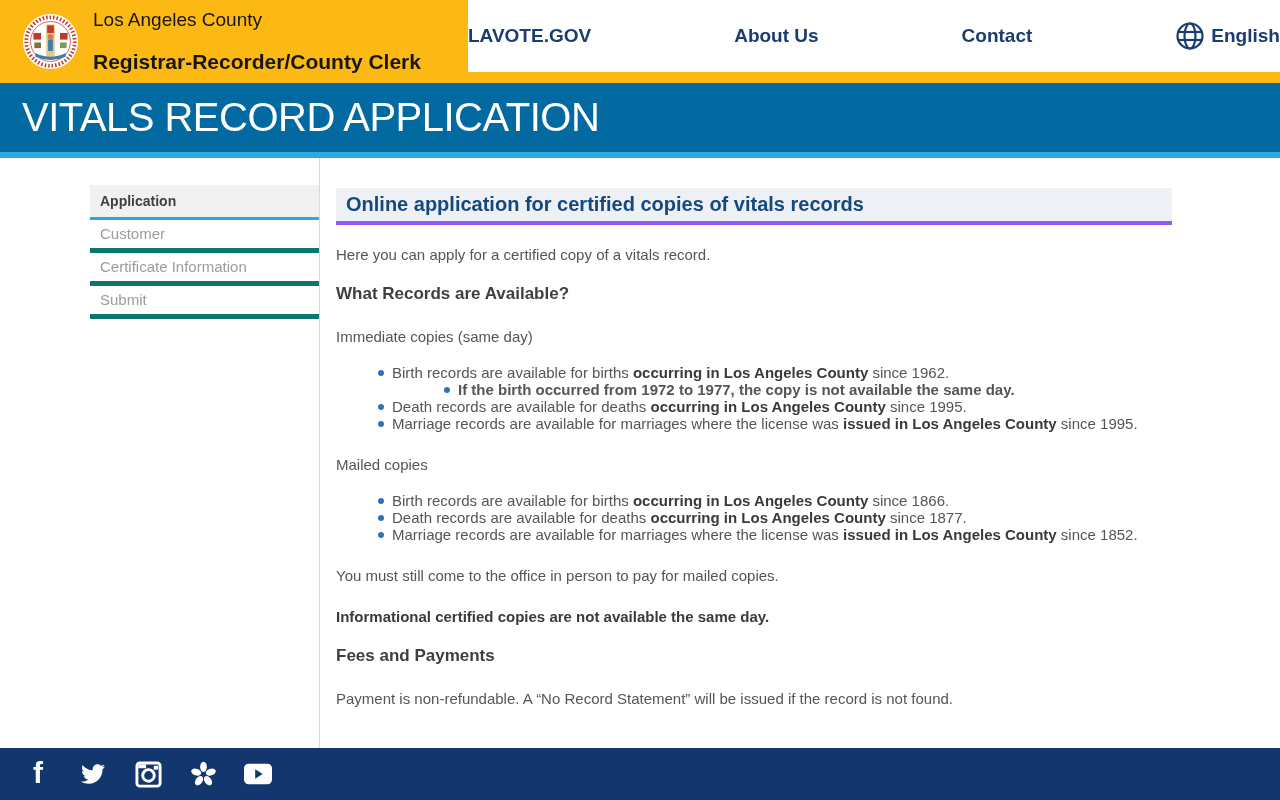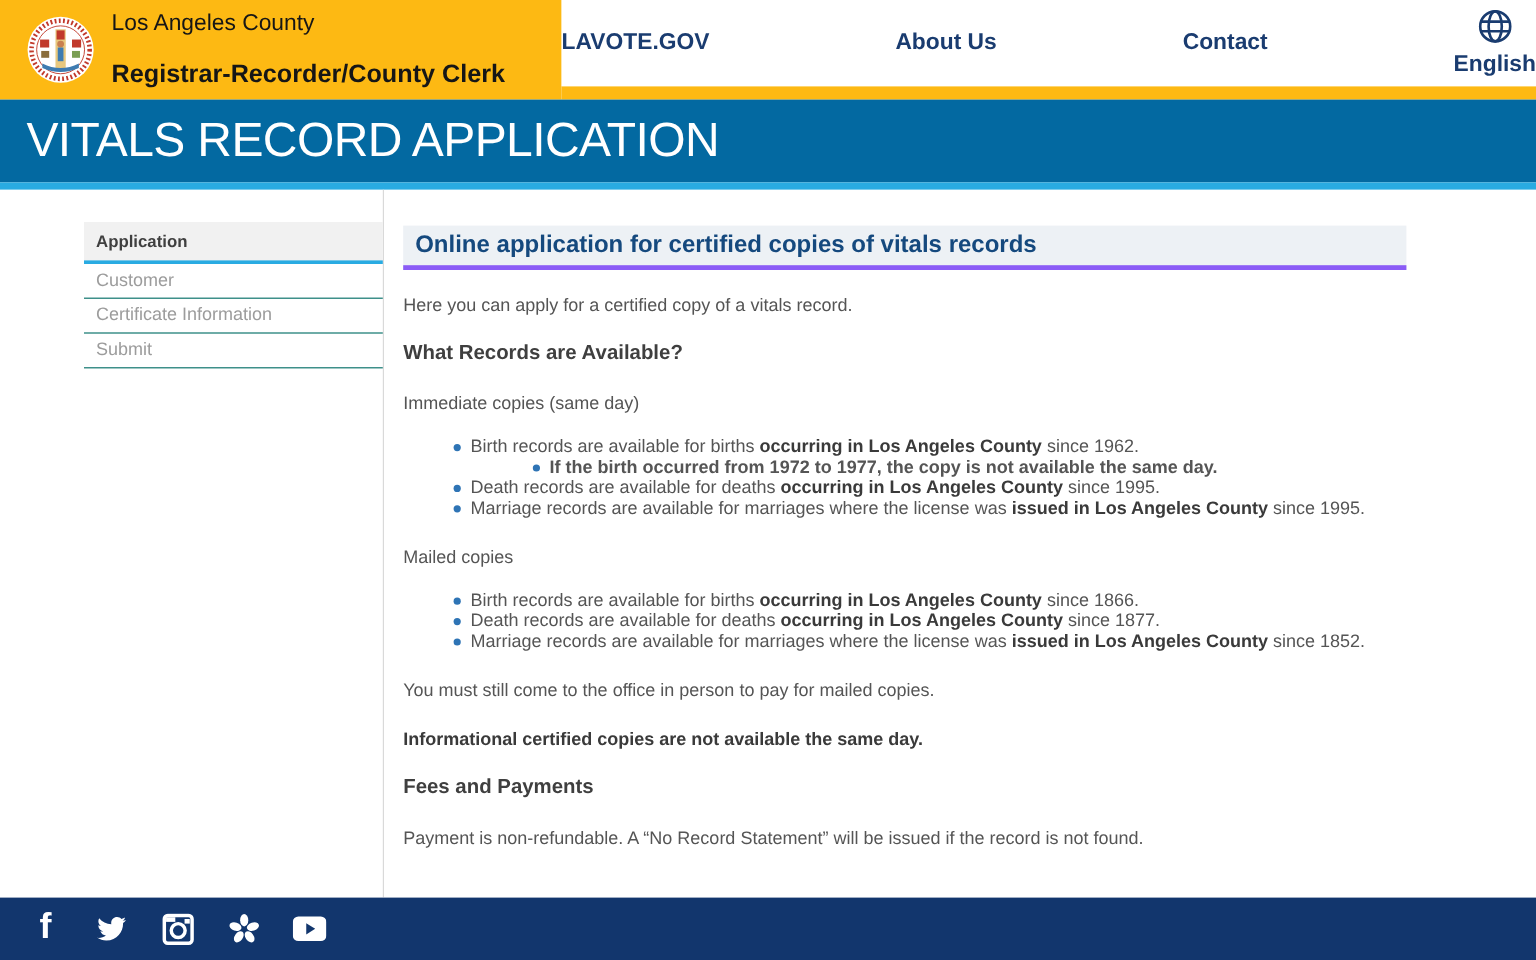--- a/index.html
+++ b/index.html
@@ -11,35 +11,35 @@
   .header { display:flex; height:83px; flex:0 0 83px; }
   .header-left { width:468px; background:#FDB913; display:flex; align-items:center; padding-left:22px; gap:14px; }
   .seal { width:57px; height:57px; flex:0 0 57px; }
   .agency { line-height:1.15; color:#161616; }
   .agency .l1 { font-size:19px; }
   .agency .l2 { font-size:21px; font-weight:bold;margin-top:20px; }
   .header-right { flex:1; display:flex; flex-direction:column; }
   .header-nav { height:72px; background:#fff; display:flex; align-items:center; justify-content:space-between; gap:52px; }
   .header-strip { height:11px; background:#FDB913; }
   .nav-link { color:#1A3C70; font-weight:bold; font-size:19px; text-decoration:none; cursor:pointer; }
-  .lang { display:flex; align-items:center; gap:6px; cursor:pointer;flex-direction:column; }
+  .lang { display:flex; align-items:center; gap:6px; cursor:pointer; }
   .globe { width:30px; height:30px; }
 
   
   .banner { height:69px; flex:0 0 69px; background:#0369a1; display:flex; align-items:center; padding-left:22px; }
   .banner h1 { color:#fff; font-size:40px; font-weight:500; letter-spacing:-0.5px; }
   .accent-strip { height:6px; flex:0 0 6px; background:#29ABE2; }
 
   
   .content { height:590px; flex:0 0 590px; display:flex; overflow:hidden; }
-  .sidebar-col { width:320px; flex:0 0 320px; border-right:1px solid #d9d9d9; padding:27px 0 0 70px; }
+  .sidebar-col { width:320px; flex:0 0 320px; border-right:1px solid #d9d9d9; padding:27px 0 0 90px; }
   .side-active { background:#F1F1F1; border-bottom:3px solid #29ABE2; padding:8px 0 8px 10px;
                  font-size:14px; font-weight:bold; color:#3F3F3F; cursor:pointer; }
   .side-list { list-style:none; }
-  .side-list li { border-bottom:1px solid #0f766e; padding:5px 0 6px 10px; font-size:15px; color:#9C9C9C; cursor:pointer; }
+  .side-list li { border-bottom:5px solid #0f766e; padding:5px 0 6px 10px; font-size:15px; color:#9C9C9C; cursor:pointer; }
 
   .main-col { flex:1; padding:30px 108px 0 16px; overflow:hidden; }
   .head-bar { background:#EDF1F5; border-bottom:4px solid #8b5cf6; padding:5px 0 5px 10px; }
   .head-bar h2 { color:#15497E; font-size:20px; font-weight:bold; }
 
   .intro-row { display:flex; align-items:center; margin-top:21px; }
   .intro-row p { font-size:15px; color:#555; }
   .start-btn { margin-left:6px; width:117px; height:45px; background:#14386F; color:#fff; border:none;
                font-size:14px; font-family:"Liberation Sans", sans-serif; cursor:pointer; }
 

